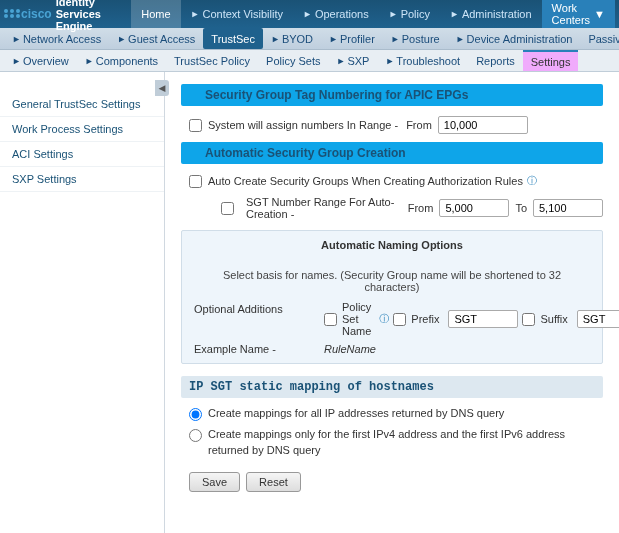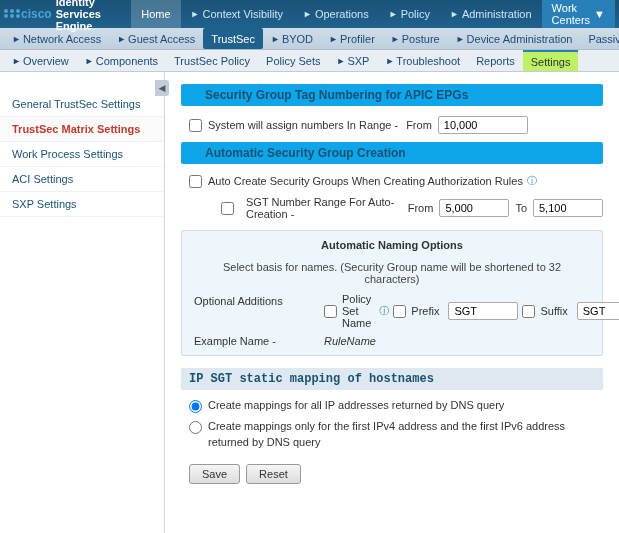--- a/index.html
+++ b/index.html
@@ -98,21 +98,21 @@
       color: #1a4c7a;
       padding: 0 8px;
       height: 100%;
       display: flex;
       align-items: center;
       cursor: pointer;
       font-size: 11px;
       white-space: nowrap;
     }
     .third-nav-item.active {
-      background: #bef264;
+      background: #f0abfc;
       border-top: 2px solid #2980b9;
       color: #333;
     }
     .third-nav-item .arrow { margin-right: 2px; font-size: 9px; color: #1a4c7a; }
 
     
     .main-layout {
       display: flex;
       height: calc(533px - 72px);
     }
@@ -192,21 +192,21 @@
       background: #eef5fb;
       border: 1px solid #d0dde8;
       margin: 10px 0;
       padding: 8px 12px;
       border-radius: 2px;
     }
     .sub-section-title {
       font-size: 11px;
       font-weight: bold;
       color: #333;
-      margin-bottom: 10px;
+      margin-bottom: 18px;
       text-align: center;
     }
 
     .naming-row {
       display: flex;
       align-items: center;
       margin-bottom: 6px;
     }
     .naming-label {
       width: 130px;
@@ -418,21 +418,20 @@
     <div class="third-nav-item">Reports</div>
     <div class="third-nav-item active">Settings</div>
   </div>
 
   <div class="main-layout">
 
     <div class="sidebar-toggle">◀</div>
 
     <div class="sidebar">
       <div class="sidebar-item">General TrustSec Settings</div>
-      <div class="sidebar-item active">TrustSec Matrix Settings</div>
       <div class="sidebar-item">Work Process Settings</div>
       <div class="sidebar-item">ACI Settings</div>
       <div class="sidebar-item">SXP Settings</div>
     </div>
 
     <div class="content">
 
       <div class="section-title">Security Group Tag Numbering for APIC EPGs</div>
       <div class="checkbox-row">
         <input type="checkbox" id="sysAssign" style="">

